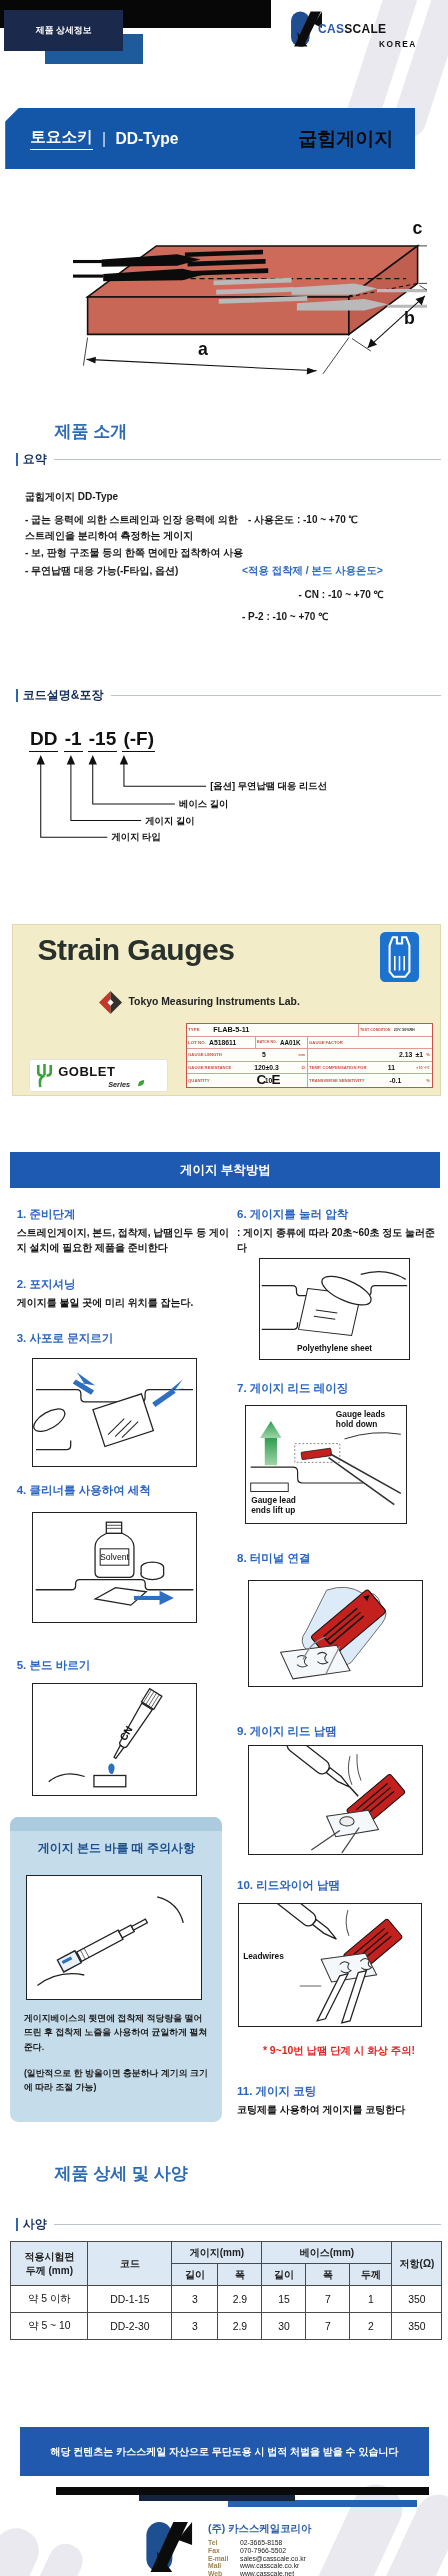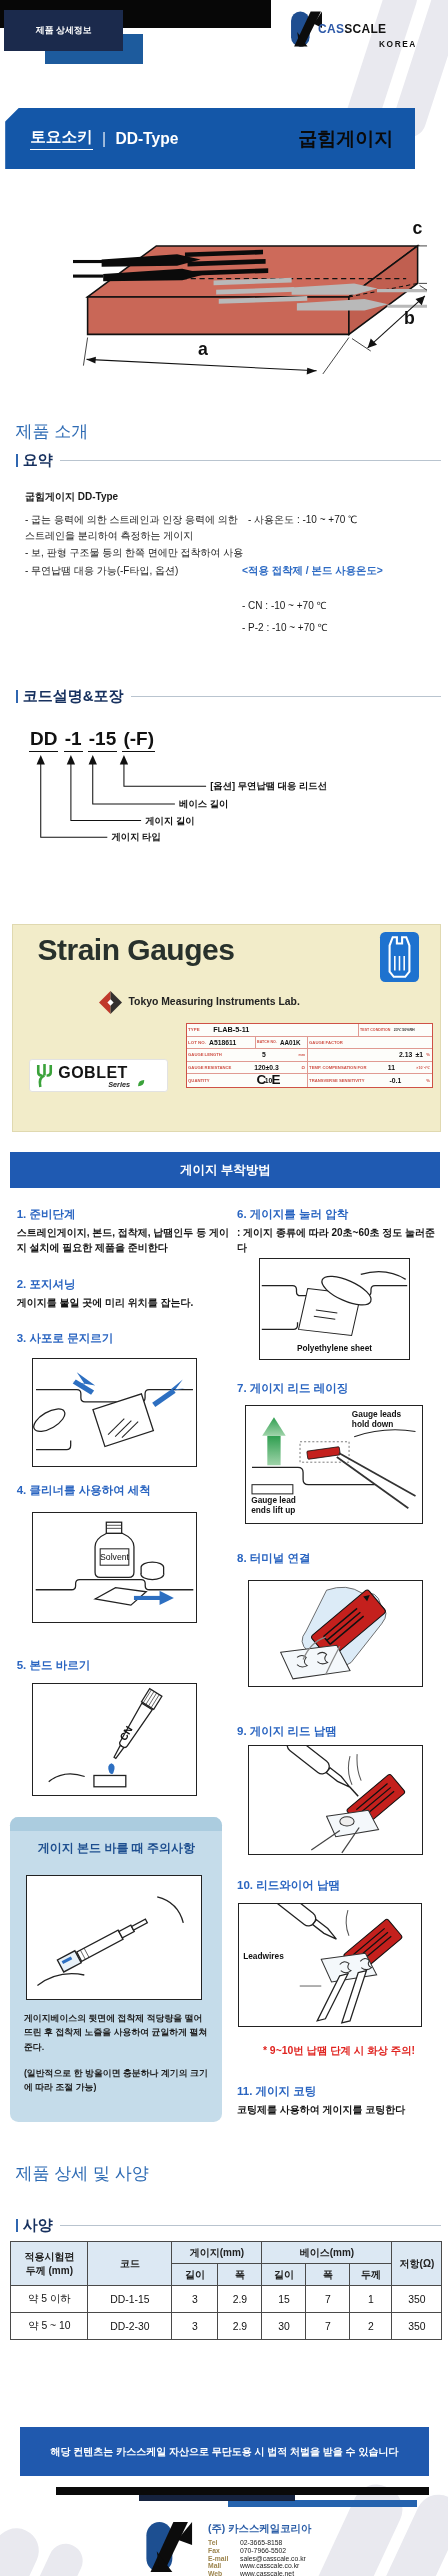--- a/index.html
+++ b/index.html
@@ -18,45 +18,45 @@
   .brand-korea{position:absolute;left:89px;top:30px;font-size:8.3px;font-weight:700;letter-spacing:1.6px;color:#121212;}
   
   .title-bar{left:5.2px;top:108px;width:410px;height:61px;background:#1457a8;z-index:2;
              clip-path:polygon(13.5px 0,100% 0,100% 100%,0 100%,0 13.5px);
              display:flex;align-items:center;justify-content:space-between;padding:0 22px 0 25px;box-sizing:border-box;}
   .tb-left{display:flex;align-items:center;color:#fff;font-size:15.6px;font-weight:700;}
   .tb-maker{border-bottom:1.6px solid #fff;padding-bottom:1px;}
   .tb-div{margin:0 9.4px;font-weight:400;opacity:.85;}
   .tb-product{color:#0a0a0a;font-size:19px;font-weight:800;}
   
-  .h-big{font-size:17px;font-weight:400;color:#2e6bb4;z-index:1;}
+  .h-big{font-size:17px;font-weight:700;color:#2e6bb4;z-index:1;margin-left:39px;}
   .sub-label{display:flex;align-items:center;z-index:1;}
   .sub-label .bar{border-left:2.1px solid #2f66b0;height:13.5px;margin-right:5.2px;}
-  .sub-label .txt{font-size:15px;font-weight:700;color:#16305e;white-space:nowrap;}
+  .sub-label .txt{font-size:12px;font-weight:700;color:#16305e;white-space:nowrap;}
   .sub-label .rule{flex:1;height:1px;background:#b9c4cf;margin-left:7.3px;}
-  .body-txt{font-size:10px;font-weight:400;color:#1a1a1a;line-height:1.55;}
+  .body-txt{font-size:10px;font-weight:700;color:#1a1a1a;line-height:1.55;}
   .adh-title{font-size:10.4px;font-weight:700;color:#2e6bc4;}
   
   .code-part{font-size:19px;font-weight:800;color:#111;border-bottom:1.6px solid #111;margin-right:5.2px;padding:0 1px 0.5px 1px;}
   
-  .pkg{left:11.5px;top:924px;width:429px;height:208px;background:#f2ecc9;border:0.5px solid #e0d9b0;box-sizing:border-box;z-index:1;}
+  .pkg{left:11.5px;top:924px;width:429px;height:172px;background:#f2ecc9;border:0.5px solid #e0d9b0;box-sizing:border-box;z-index:1;}
   .pkg-title{position:absolute;left:25px;top:8.3px;font-size:30px;font-weight:800;color:#28312c;letter-spacing:-0.5px;}
   .pkg-icon{position:absolute;left:367px;top:7.3px;width:39px;height:50px;background:#1e72cf;border-radius:5.2px;}
   .tml-text{position:absolute;left:116px;top:71px;font-size:10.4px;font-weight:600;color:#222;}
   .lbl{position:absolute;left:173px;top:98px;width:247px;height:65px;background:#fdfdfa;border:1px solid #cf5146;box-sizing:border-box;}
   .lr{display:flex;align-items:center;height:12.5px;border-bottom:0.5px solid #e09a92;box-sizing:border-box;}
   .lr:last-child{border-bottom:none;}
   .half{display:flex;align-items:center;height:100%;border-right:0.5px solid #e09a92;box-sizing:border-box;}
   .half:last-child{border-right:none;flex:1;}
   .lc{padding:0 1.6px;color:#cf5146;font-weight:600;font-size:4.4px;white-space:nowrap;}
   .lc7{font-size:3.6px;} .lc8{font-size:4.2px;}
   .lv{color:#111;font-weight:800;font-size:6.8px;padding:0 1.6px;white-space:nowrap;}
   .lv12{font-size:6.3px;}
   .goblet{position:absolute;left:16.7px;top:134px;width:137px;height:31px;background:#fff;border-radius:3.1px;border:0.5px solid #e2e2e2;}
-  .goblet-word{position:absolute;left:28px;top:4.2px;font-size:16px;font-weight:900;color:#141414;letter-spacing:0.5px;}
+  .goblet-word{position:absolute;left:28px;top:4.2px;font-size:13px;font-weight:900;color:#141414;letter-spacing:0.5px;}
   .goblet-series{position:absolute;left:78px;top:20px;font-size:7.3px;font-weight:800;font-style:italic;color:#222;}
   .ce{position:absolute;left:244px;top:147px;font-size:13.5px;font-weight:700;letter-spacing:5.2px;color:#111;}
   
   .banner{left:10.4px;top:1152px;width:430px;height:36px;background:#1f5ab2;display:flex;align-items:center;justify-content:center;
           color:#fff;font-size:12.5px;font-weight:700;z-index:1;}
   .step-h{font-size:11.5px;font-weight:700;color:#2a65c1;z-index:1;white-space:nowrap;}
   .step-b{font-size:10px;font-weight:600;color:#151515;line-height:1.5;z-index:1;}
   .illus{border:1px solid #222;background:#fff;box-sizing:border-box;z-index:1;}
   .illus svg{display:block;width:100%;height:100%;}
   .illus-label{position:absolute;font-size:8.3px;font-weight:600;color:#111;line-height:1.2;z-index:2;}
@@ -180,21 +180,21 @@
   </div>
   <div class="abs body-txt" style="left:25px;top:489px;font-weight:700;">굽힘게이지 DD-Type</div>
   <div class="abs body-txt" style="left:25px;top:512px;width:219px;">
     <div style="margin-bottom:2.1px;">- 굽는 응력에 의한 스트레인과 인장 응력에 의한 스트레인을 분리하여 측정하는 게이지</div>
     <div style="margin-bottom:2.1px;">- 보, 판형 구조물 등의 한쪽 면에만 접착하여 사용</div>
     <div>- 무연납땜 대응 가능(-F타입, 옵션)</div>
   </div>
   <div class="abs body-txt" style="left:248px;top:512px;">- 사용온도 : -10 ~ +70 ℃</div>
   <div class="abs" style="left:242px;top:564px;width:198px;z-index:1;">
     <div class="adh-title">&lt;적용 접착제 / 본드 사용온도&gt;</div>
-    <div class="body-txt" style="margin-top:20px;">- CN : -10 ~ +70 ℃</div>
+    <div class="body-txt" style="margin-top:9px;text-align:center;">- CN : -10 ~ +70 ℃</div>
     <div class="body-txt" style="margin-top:6.3px;">- P-2 : -10 ~ +70 ℃</div>
   </div>
 
   <div class="abs sub-label" style="left:15.6px;top:687px;width:425px;">
     <span class="bar"></span>
     <span class="txt">코드설명&amp;포장</span>
     <span class="rule"></span>
   </div>
   <div class="abs" style="left:29px;top:728px;z-index:1;">
     <div style="display:flex;">
@@ -414,21 +414,21 @@
       <polygon points="92,58 196,70 178,150 74,138" fill="#ffffff" stroke="#222" stroke-width="2"></polygon>
       <line x1="108" y1="100" x2="150" y2="106" stroke="#222" stroke-width="2"></line>
       <line x1="104" y1="112" x2="146" y2="118" stroke="#222" stroke-width="2"></line>
       <ellipse cx="168" cy="62" rx="52" ry="20" fill="#fff" stroke="#222" stroke-width="2.5" transform="rotate(24 168 62)"></ellipse>
       <path d="M196,30 q50,-14 88,10" fill="none" stroke="#222" stroke-width="2.5"></path>
     </svg>
     <div class="illus-label" style="left:0;right:0;bottom:5.2px;text-align:center;">Polyethylene sheet</div>
   </div>
 
   <div class="abs step-h" style="left:237px;top:1381px;">7. 게이지 리드 레이징</div>
-  <div class="abs illus" style="left:245px;top:1405px;width:178px;height:119px;">
+  <div class="abs illus" style="left:245px;top:1405px;width:162px;height:119px;">
     <svg viewBox="0 0 341 229">
       <defs>
         <linearGradient id="ga" x1="0" y1="1" x2="0" y2="0">
           <stop offset="0" stop-color="#9fd3a9"></stop>
             <stop offset="1" stop-color="#2e9e4f"></stop>
         </linearGradient>
       </defs>
       <path d="M10,120 h90 q10,0 10,10 v14 q0,10 10,10 h130" fill="none" stroke="#222" stroke-width="2.5"></path>
       <rect x="10" y="154" width="80" height="18" fill="#fff" stroke="#222" stroke-width="2"></rect>
       <rect x="40" y="58" width="26" height="58" fill="url(#ga)"></rect>

